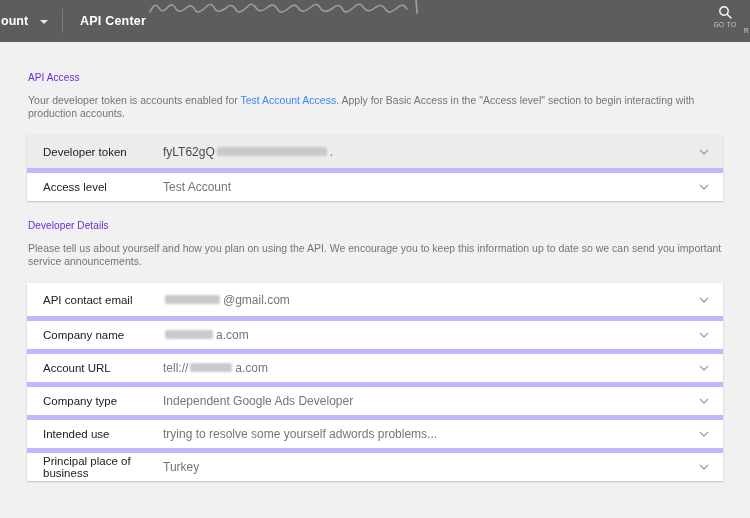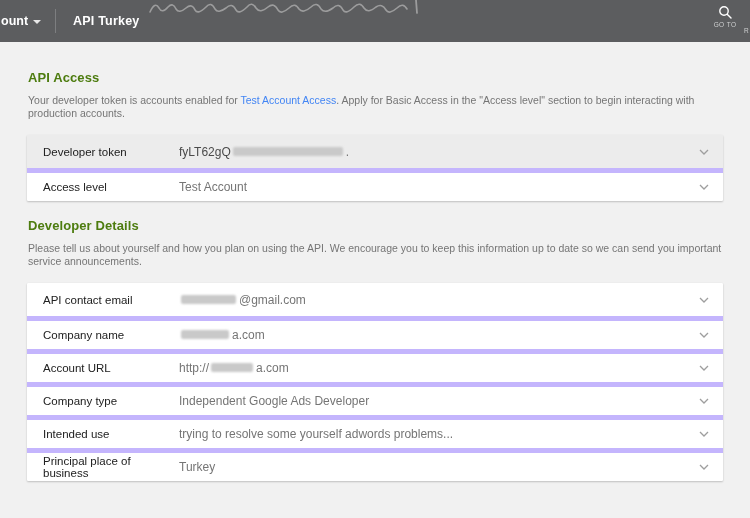--- a/index.html
+++ b/index.html
@@ -11,21 +11,21 @@
     -webkit-font-smoothing:antialiased;
   }
 
   
   header {
     position:relative; height:42px; background:#5c5d5f;
     display:flex; align-items:center; color:#fff;
   }
   .scribble { position:absolute; left:148px; top:0; pointer-events:none; opacity:.75; }
   .acct {
-    display:flex; align-items:center; gap:5px; padding-left:1px;
+    display:flex; align-items:center; gap:12px; padding-left:1px;
     font-size:12.5px; font-weight:700; cursor:pointer;
   }
   .caret-down {
     width:0; height:0; border-left:4px solid transparent;
     border-right:4px solid transparent; border-top:4px solid #e8e8e8;
     margin-top:1px;
   }
   .hdr-divider { width:1px; height:24px; background:#7d7e80; margin-left:14px; }
   .hdr-title { font-size:12.5px; font-weight:700; margin-left:17px; letter-spacing:.2px; }
   .goto {
@@ -34,41 +34,41 @@
   }
   .goto-label { font-size:6.5px; color:#cfd0d1; letter-spacing:.4px; margin-top:2px; }
   .partial-nav {
     position:absolute; right:1px; top:27px;
     font-size:6.5px; color:#cfd0d1; letter-spacing:.4px;
   }
 
   
   main { padding:0 27px; }
   h2 {
-    margin:16px 0 7px 1px; font-size:13px; line-height:18px;
-    color:#4d7c0f; font-weight:700; letter-spacing:.1px;
+    margin:16px 0 7px 1px; font-size:10px; line-height:18px;
+    color:#6d28d9; font-weight:400; letter-spacing:.1px;
   }
   h2.first { margin-top:27px; }
   p.desc {
     margin:0 0 15px 1px; max-width:700px;
     font-size:10.5px; line-height:13px; color:#757575;
   }
   p.desc a { color:#4285f4; text-decoration:none; cursor:pointer; }
 
   .card {
     background:#fff; border-radius:1px;
     box-shadow:0 1px 2px rgba(0,0,0,.20), 0 0 1px rgba(0,0,0,.08);
   }
   .row {
     display:flex; align-items:center; height:33px;
     padding:0 14px 0 16px; cursor:pointer;
   }
   .row + .row { border-top:5px solid #c4b5fd; }
   .row.highlight { background:#ececec; }
-  .flabel { flex:none; width:136px; font-size:11.5px; color:#212121; }
+  .flabel { flex:none; width:120px; font-size:11.5px; color:#212121; }
   .fvalue {
     flex:1; display:flex; align-items:center; min-width:0;
     font-size:12px; color:#757575; white-space:nowrap; overflow:hidden;
   }
   .fvalue .dark { color:#4a4a4a; }
   .redact {
     display:inline-block; height:9px; background:#c9c9c9;
     border-radius:2px; filter:blur(1.3px); margin:0 3px 1px 2px; flex:none;
   }
   .chevron { flex:none; margin-left:10px; display:flex; align-items:center; }
@@ -85,21 +85,21 @@
              Q191,2 195,10 Q198,15 206,7 Q212,1 216,8 Q220,14 228,7
              Q234,3 238,10 Q241,15 249,8 Q255,2 259,9" fill="none" stroke="#b2b2b2" stroke-width="1.6" stroke-linecap="round"></path>
     <path d="M268,0 L269,13" fill="none" stroke="#b2b2b2" stroke-width="1.8" stroke-linecap="round"></path>
   </svg>
 
   <div class="acct">
     <span>ount</span>
     <span class="caret-down"></span>
   </div>
   <div class="hdr-divider"></div>
-  <span class="hdr-title">API Turkey</span>
+  <span class="hdr-title">API Center</span>
 
   <div class="goto">
     <svg width="14" height="14" viewBox="0 0 14 14">
       <circle cx="6" cy="6" r="4.2" fill="none" stroke="#ffffff" stroke-width="1.4"></circle>
       <path d="M9.2,9.2 L13,13" stroke="#ffffff" stroke-width="1.4" stroke-linecap="round"></path>
     </svg>
     <span class="goto-label">GO TO</span>
   </div>
   <span class="partial-nav">R</span>
 </header>
@@ -156,21 +156,21 @@
         </span>
         <span class="chevron">
           <svg width="10" height="6" viewBox="0 0 10 6">
             <polyline points="1,1 5,5 9,1" fill="none" stroke="#9e9e9e" stroke-width="1.3"></polyline>
           </svg>
         </span>
       </div>
       <div class="row">
         <span class="flabel">Account URL</span>
         <span class="fvalue">
-          <span>http://</span>
+          <span>tell://</span>
           <span class="redact" style="width: 42px;"></span>
           <span>a.com</span>
         </span>
         <span class="chevron">
           <svg width="10" height="6" viewBox="0 0 10 6">
             <polyline points="1,1 5,5 9,1" fill="none" stroke="#9e9e9e" stroke-width="1.3"></polyline>
           </svg>
         </span>
       </div>
       <div class="row">

